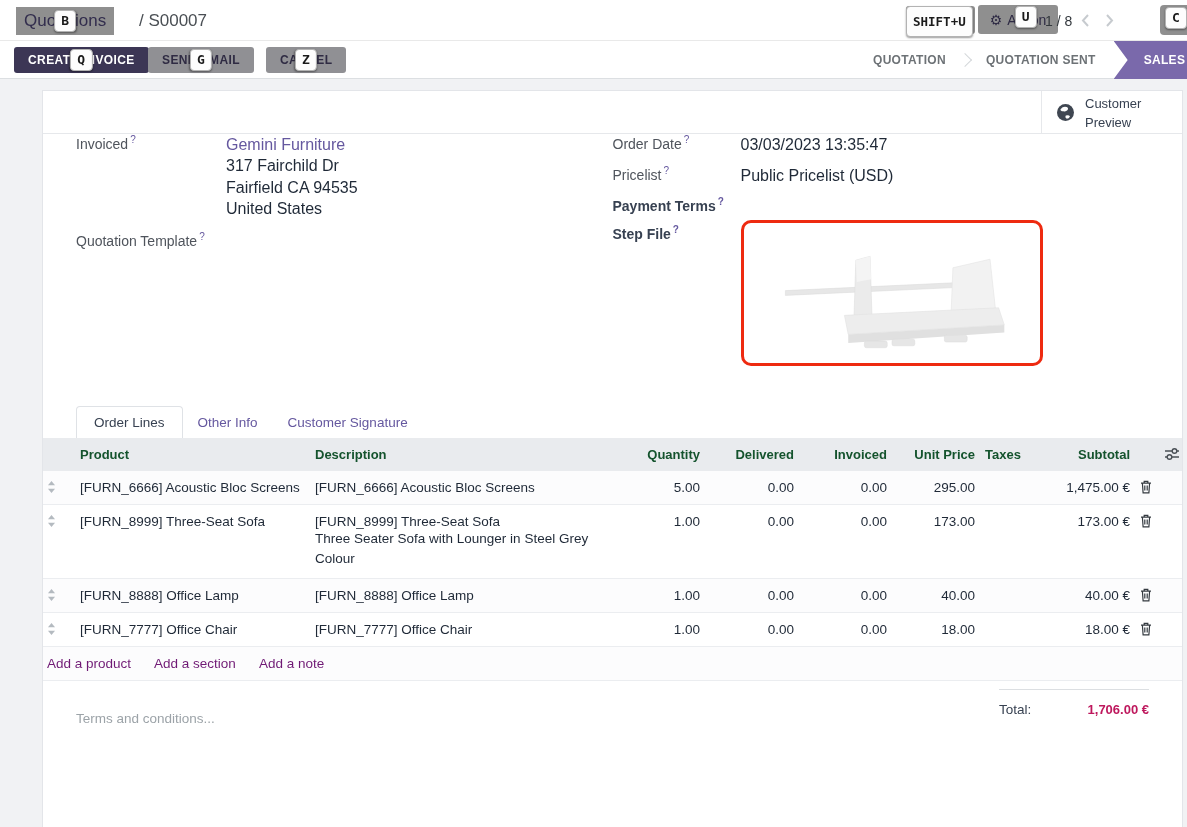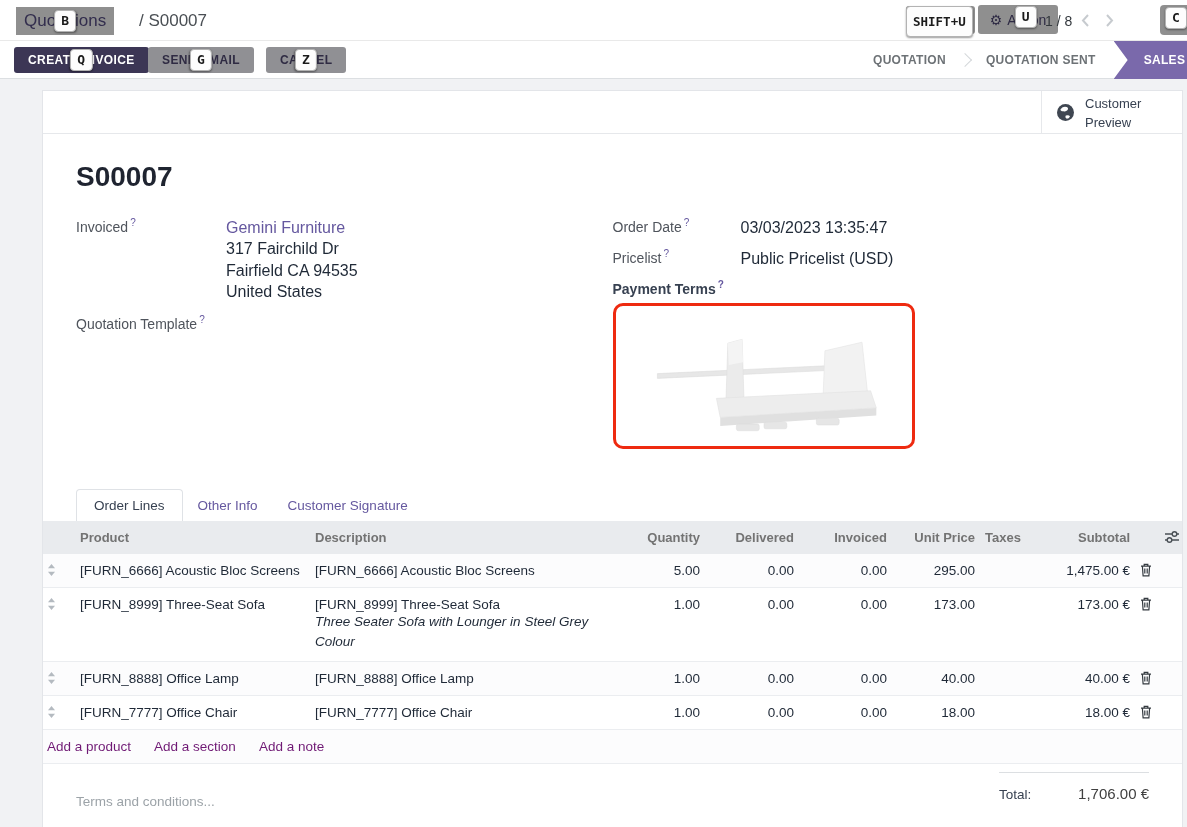--- a/index.html
+++ b/index.html
@@ -68,39 +68,39 @@
     display:flex; align-items:center; justify-content:center; margin-top:-4px; }
   
   .tabs { display:flex; align-items:flex-end; margin-top:30px; height:32px; }
   .tab { font-size:13.5px; padding:8px 15px; color:#65589f; cursor:pointer; }
   .tab.active { color:#374151; background:#fff; border:1px solid #dfe2e6; border-bottom:none; border-radius:4px 4px 0 0; padding:8px 17px; }
   
   table.olines { width:100%; border-collapse:collapse; table-layout:fixed; }
   table.olines col.c-handle{width:33px;} col.c-prod{width:235px;} col.c-desc{width:305px;}
   col.c-qty{width:90px;} col.c-del{width:94px;} col.c-inv{width:93px;} col.c-up{width:88px;}
   col.c-tax{width:55px;} col.c-sub{width:100px;} col.c-trash{width:24px;} col.c-opt{width:22px;}
-  table.olines thead th { background:#e9ebee; font-size:13px; font-weight:700; color:#737373; text-align:left;
+  table.olines thead th { background:#e9ebee; font-size:13px; font-weight:700; color:#14532d; text-align:left;
     padding:9px 4px; white-space:nowrap; }
   table.olines th.num, table.olines td.num { text-align:right; padding-right:6px; }
   table.olines td { font-size:13.5px; color:#1f2937; padding:9px 4px; vertical-align:top; border-bottom:1px solid #ebedf0; }
   table.olines tbody tr { background:#fff; cursor:pointer; }
   table.olines tbody tr:nth-child(odd) { background:#fcfcfd; }
   td.handle { text-align:center; padding-top:11px; }
-  .desc-extra { line-height:20px;font-style:italic; }
+  .desc-extra { line-height:20px; }
   td.mod, .mod { color:#0d87ba; }
   td.trash { padding-top:10px; }
   .links-row td { border-bottom:1px solid #e6e8eb; padding:10px 4px 11px 35px; }
   .add-link { color:#701a75; font-size:13.5px; margin-right:20px; cursor:pointer; text-decoration:none; }
   th.opt-th { text-align:center; padding:9px 2px; }
   
   .bottom { display:flex; justify-content:space-between; padding:8px 33px 30px; }
   .terms { font-size:13.5px; color:#9ca3a8; margin-top:22px; cursor:text; }
   .total-box { width:150px; border-top:1px solid #dcdfe2; padding-top:12px; display:flex; justify-content:space-between; align-items:baseline;gap:32px; }
   .total-label { font-size:13.5px; color:#374151; }
-  .total-value { font-size:15px; font-weight:400; color:#404040; }
+  .total-value { font-size:13px; font-weight:700; color:#be185d; }
   svg { display:block; }
 </style>
 </head>
 <body>
 
 <div class="topbar">
   <div class="breadcrumb">
     <span class="crumb-hl">
       <span>Quotations</span>
       <span class="kbd center">B</span>
@@ -161,21 +161,20 @@
         <svg width="19" height="19" viewBox="0 0 19 19">
           <circle cx="9.5" cy="9.5" r="8.5" fill="#3f4651"></circle>
           <path d="M4.5 6.2 q2.8-3.2 6.2-2.1 q2.1 1 .9 3 q-1.9 2.1-4.2 1.2 q-3 .1-2.9-2.1z" fill="#fdfdfd"></path>
           <path d="M9.8 12.6 q2.9-1.2 4.2 .8 q-1.1 2.3-3.2 2.4 q-2.1-1-1-3.2z" fill="#fdfdfd"></path>
         </svg>
         <span class="preview-label">Customer Preview</span>
       </div>
     </div>
 
     <div class="sheet-body">
-      <h1 class="doc-title">S00007</h1>
 
       <div class="fields">
 
         <div class="fcol left">
           <div class="frow">
             <div class="flabel"><span>Invoiced</span><sup class="help">?</sup></div>
             <div class="fvalue">
               <a class="link">Gemini Furniture</a>
               <div class="addr">
                 <div>317 Fairchild Dr</div>
@@ -197,20 +196,21 @@
           </div>
           <div class="frow">
             <div class="flabel"><span>Pricelist</span><sup class="help">?</sup></div>
             <div class="fvalue">Public Pricelist (USD)</div>
           </div>
           <div class="frow">
             <div class="flabel bold"><span>Payment Terms</span><sup class="help">?</sup></div>
             <div class="fvalue"></div>
           </div>
           <div class="frow">
+            <div class="flabel bold"><span>Step File</span><sup class="help">?</sup></div>
             <div class="stepfile-box">
               <svg width="296" height="138" viewBox="0 0 300 145">
                 <polygon points="38,70 232,61 232,66 38,75" fill="#e7e7e7" stroke="#dcdcdc" stroke-width="0.6"></polygon>
                 <polygon points="112,38 127,34 129,98 110,100" fill="#ebebeb" stroke="#dedede" stroke-width="0.6"></polygon>
                 <polygon points="112,38 127,34 128,58 113,61" fill="#f4f4f4"></polygon>
                 <polygon points="214,46 253,37 259,92 212,96" fill="#f2f2f2" stroke="#e3e3e3" stroke-width="0.6"></polygon>
                 <polygon points="100,96 262,88 268,106 104,116" fill="#ededed" stroke="#e1e1e1" stroke-width="0.6"></polygon>
                 <polygon points="104,116 268,106 268,114 104,125" fill="#e0e0e0"></polygon>
                 <rect x="121" y="123" width="24" height="7" rx="2" fill="#e6e6e6" stroke="#dadada" stroke-width="0.5"></rect>
                 <rect x="150" y="121" width="24" height="7" rx="2" fill="#e6e6e6" stroke="#dadada" stroke-width="0.5"></rect>

